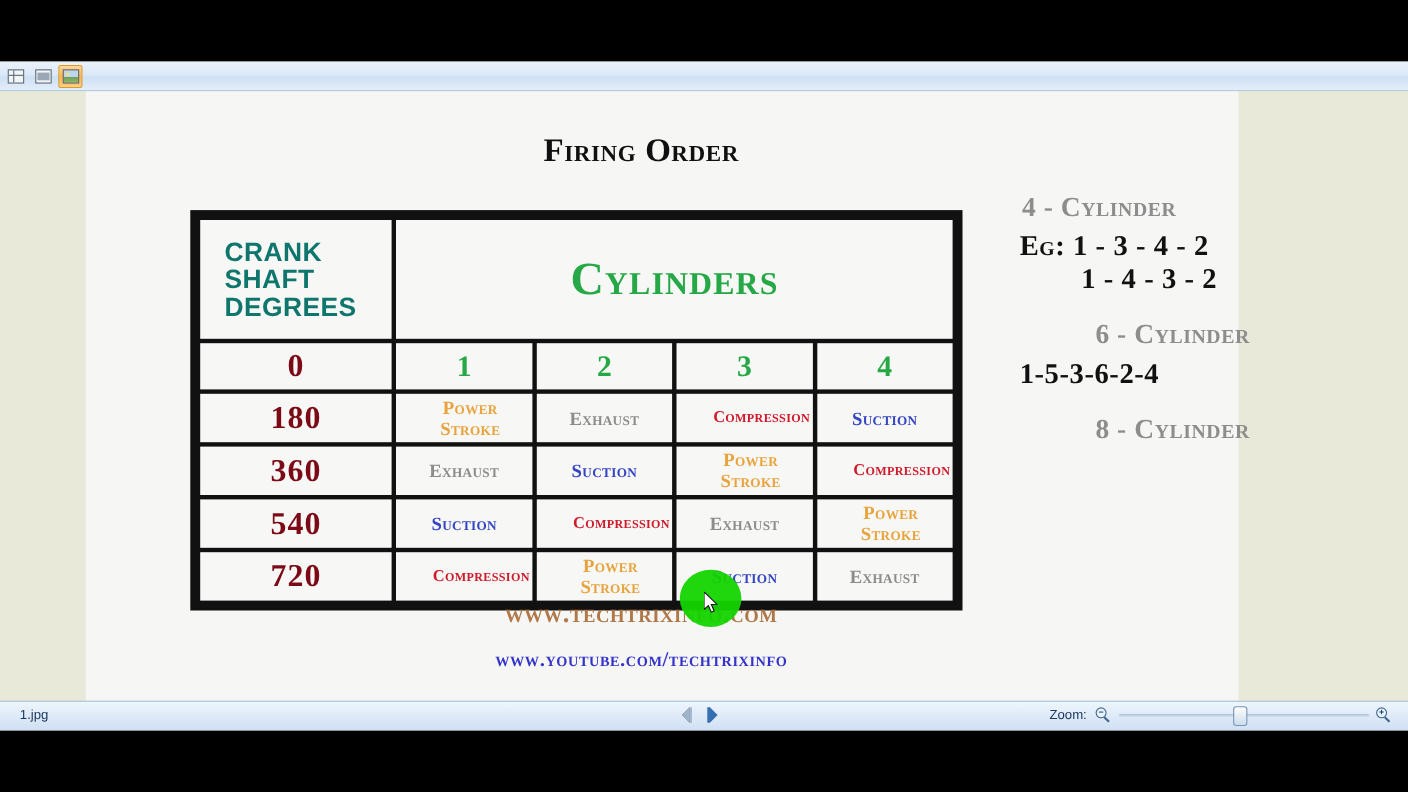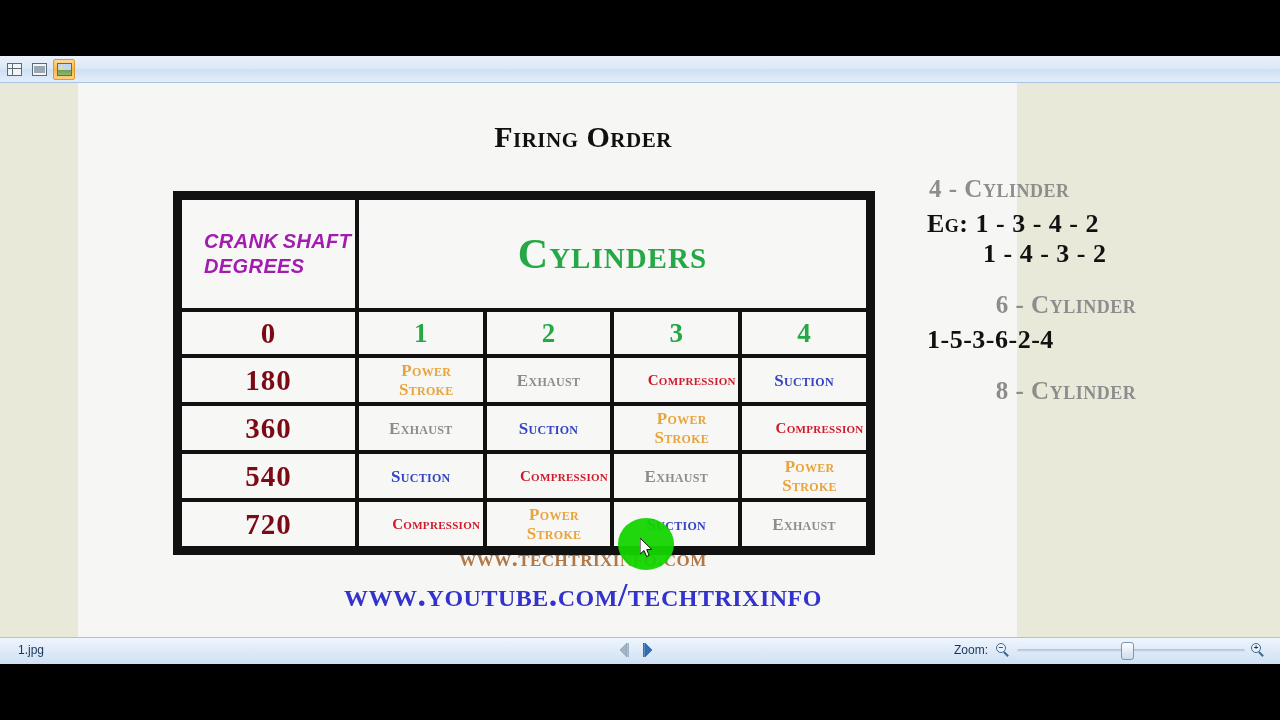--- a/index.html
+++ b/index.html
@@ -108,21 +108,21 @@
   
   .canvas-outer {
     position: absolute;
     left: 0; top: 27px;
     width: 1280px; height: 554px;
     background: #e8e9d8;
   }
   .page {
     position: absolute;
     left: 78px; top: 0;
-    width: 939px; height: 554px;
+    width: 1048px; height: 554px;
     background: #f6f6f4;
   }
 
   
   .slide-title {
     position: absolute;
     left: 0; top: 37px;
     width: 1010px;
     text-align: center;
     font-family: "Liberation Serif", serif;
@@ -159,25 +159,24 @@
   .cell-crank {
     width: 186px;
     height: 108px;
     text-align: left !important;
     padding-left: 22px !important;
     box-sizing: border-box;
   }
   .crank-text {
     font-family: "Liberation Sans", sans-serif;
     font-weight: bold;
-    font-size: 20px;
+    font-size: 24px;
     line-height: 25px;
-    color: #a21caf;
+    color: #0f766e;
     letter-spacing: 0.4px;
-    font-style: italic;
   }
   .cell-cylinders {
     height: 108px;
   }
   .cylinders-text {
     font-family: "Liberation Serif", serif;
     font-weight: bold;
     font-size: 42px;
     font-variant: small-caps;
     color: #25a845;
@@ -256,26 +255,26 @@
     text-align: center;
     font-family: "Liberation Serif", serif;
     font-weight: bold;
     font-size: 24px;
     font-variant: small-caps;
     letter-spacing: 0.5px;
     color: #b07848;
   }
   .url2 {
     position: absolute;
-    left: 0; top: 493px;
+    left: 0; top: 506px;
     width: 1010px;
     text-align: center;
     font-family: "Liberation Serif", serif;
     font-weight: bold;
-    font-size: 34px;
+    font-size: 19px;
     font-variant: small-caps;
     letter-spacing: 0.5px;
     color: #3333cc;
   }
 
   
   .cursor-highlight {
     position: absolute;
     left: 540px; top: 435px;
     width: 56px; height: 52px;

